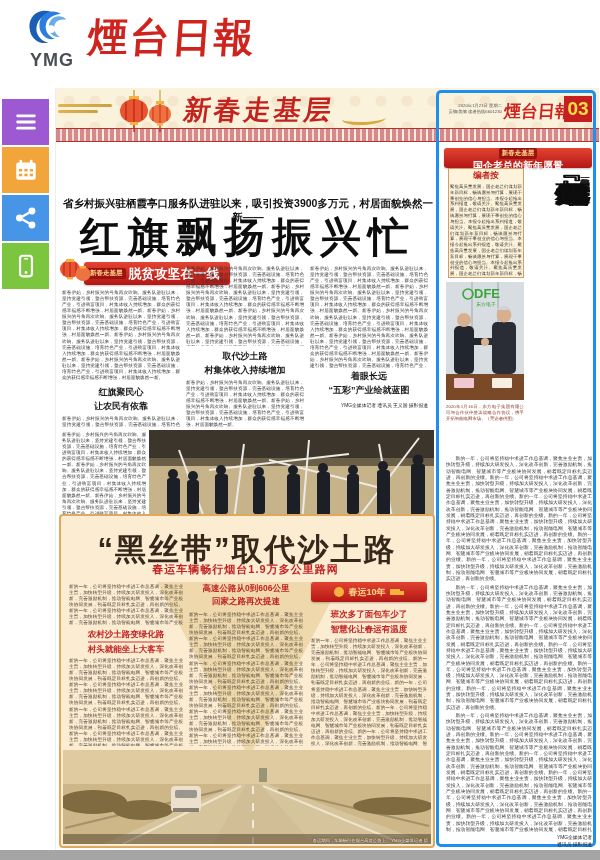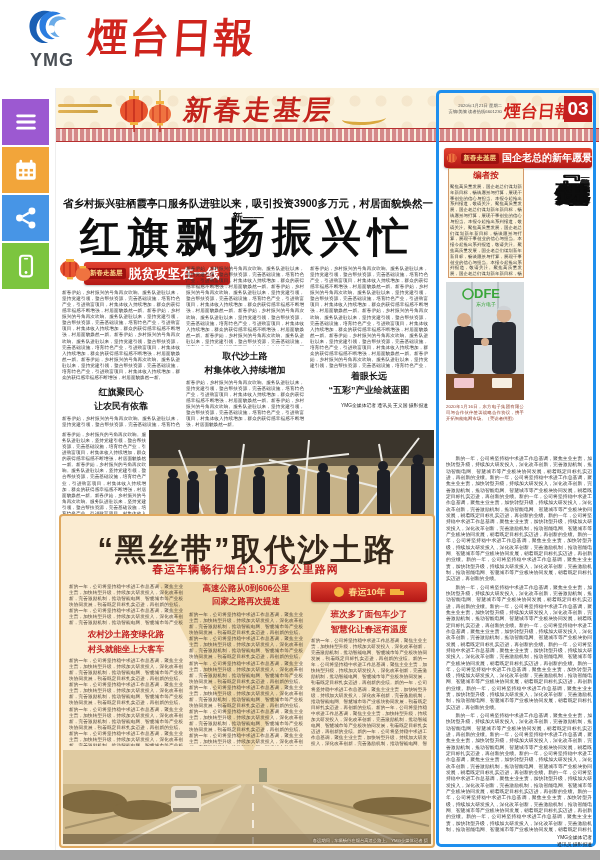--- a/index.html
+++ b/index.html
@@ -18,21 +18,21 @@
     background-image:radial-gradient(circle,rgba(205,160,110,.14) 0 5px,transparent 6px);background-size:26px 26px;}
   #lace{left:0;top:40px;width:543px;height:12px;background:
     repeating-linear-gradient(90deg,rgba(178,40,40,.55) 0 4px,rgba(225,150,140,.35) 4px 6px,rgba(178,40,40,.55) 6px 10px,rgba(250,240,220,.9) 10px 12px);
     border-top:1px solid #b73030;border-bottom:1px solid #b73030;}
   .gold-line{height:3px;background:linear-gradient(90deg,#e3b254,#caa043);border-radius:2px;}
   #banner-title{left:128px;top:4px;font-size:27px;font-weight:900;color:#c3231c;transform:skewX(-8deg);font-family:"DejaVu Serif","Liberation Serif",serif;letter-spacing:3px;}
   #banner-swoosh{left:286px;top:24px;width:44px;height:10px;border-bottom:3px solid #d9a93f;border-radius:0 0 60% 40%;}
   
   .mast-date{font-size:4.3px;color:#555;line-height:1.4;text-align:right;}
   #mast-brand{left:448px;top:12px;font-size:17px;font-weight:900;color:#cf241d;font-family:"DejaVu Serif","Liberation Serif",serif;transform:skewX(-5deg);}
-  #page-num{left:508px;top:8px;width:28px;height:26px;background:#c51f1f;color:#ffffff;font-size:19px;font-weight:bold;display:flex;align-items:center;justify-content:center;}
+  #page-num{left:508px;top:8px;width:28px;height:26px;background:#c51f1f;color:#fde047;font-size:19px;font-weight:bold;display:flex;align-items:center;justify-content:center;}
   
   #kicker{left:6px;top:57px;width:372px;text-align:center;font-size:10.5px;font-weight:bold;color:#111;}
   #headline{left:6px;top:70px;width:372px;text-align:center;font-size:41px;font-weight:900;color:#0d0d0d;letter-spacing:7px;}
   .red-banner{background:linear-gradient(180deg,#e24331,#b31715);border-radius:3px;display:flex;align-items:center;box-shadow:0 1px 2px rgba(0,0,0,.25);}
   .red-badge{background:#9d1110;color:#ffd98a;font-size:6.5px;font-weight:bold;border-radius:2px;padding:1px 3px;margin:0 3px;white-space:nowrap;}
   .banner-main{color:#fff;font-weight:900;white-space:nowrap;}
   .micro{font-size:4.6px;line-height:1.32;text-align:justify;color:#333;overflow:hidden;word-break:break-all;}
   .micro p{margin:0 0 2px 0;text-indent:2em;}
   .sub2{font-weight:bold;text-align:center;color:#1c1c1c;font-size:9px;line-height:1.5;}
   .sub2.red{color:#c22323;}
@@ -297,21 +297,21 @@
         <rect width="368" height="94" fill="rgba(205,165,95,.22)"></rect>
         <rect y="84" width="368" height="10" fill="rgba(60,45,25,.45)"></rect>
       </svg>
       <span class="caption-overlay" style="bottom:1px;">春运期间，车辆畅行在烟台高速公路上。 YMG全媒体记者 摄</span>
     </div>
   </div>
 
   <div class="abs" id="highlight-box"></div>
   <div class="abs" style="left:384px;top:54px;width:154px;height:700px;">
 
-    <div class="abs red-banner" style="left:4px;top:6px;width:148px;height:20px;">
+    <div class="abs red-banner" style="left:4px;top:6px;width:148px;height:20px;flex-direction:column;">
       <svg width="14" height="14" viewBox="0 0 14 14" style="margin-left:2px;">
           <ellipse cx="7" cy="7" rx="6" ry="5.4" fill="#ef7340"></ellipse>
           <path d="M3 3.5v7M7 2v10M11 3.5v7" stroke="#c22a1c" stroke-width="1" fill="none"></path>
         </svg>
       <span class="red-badge">新春走基层</span>
       <span class="banner-main" style="font-size:10px;">国企老总的新年愿景</span>
     </div>
 
     <div class="abs" id="editor-box" style="left:8px;top:26px;">
       <div id="editor-title">编者按</div>

